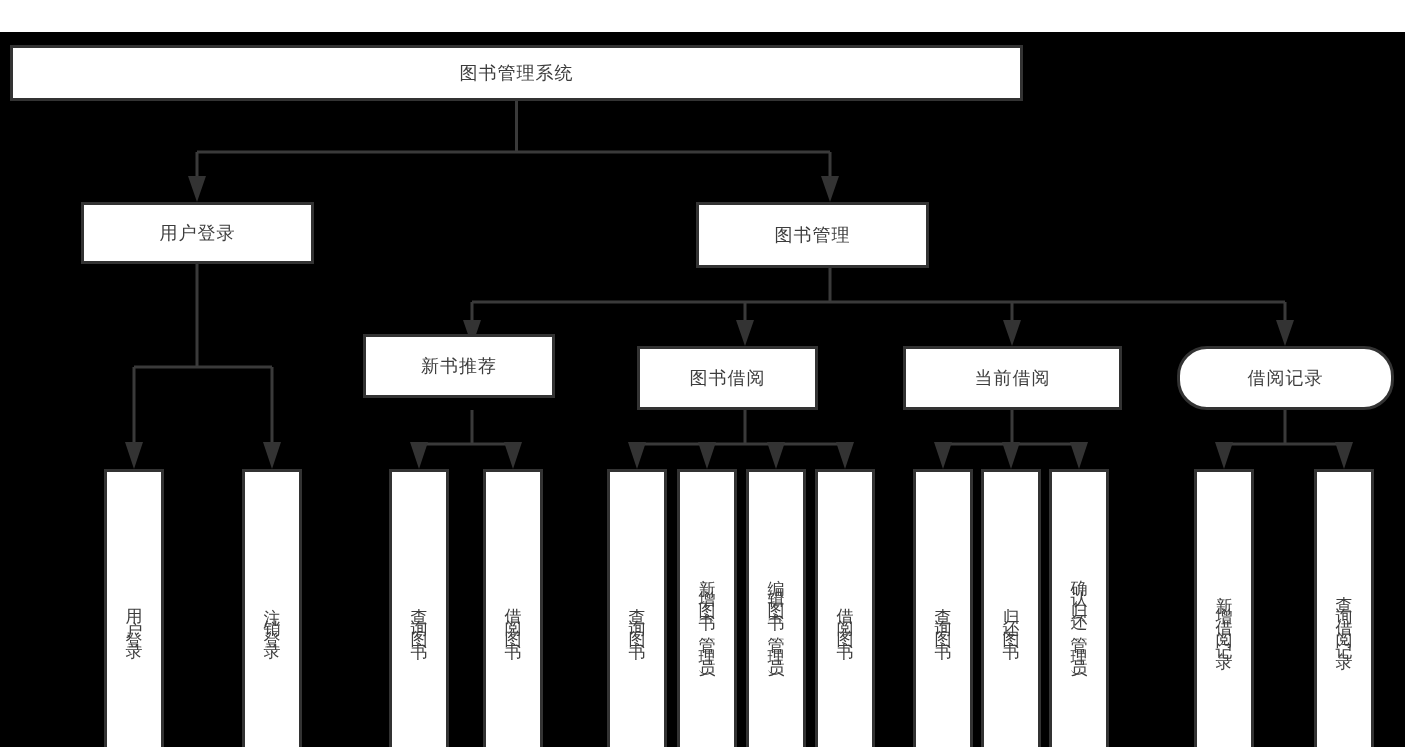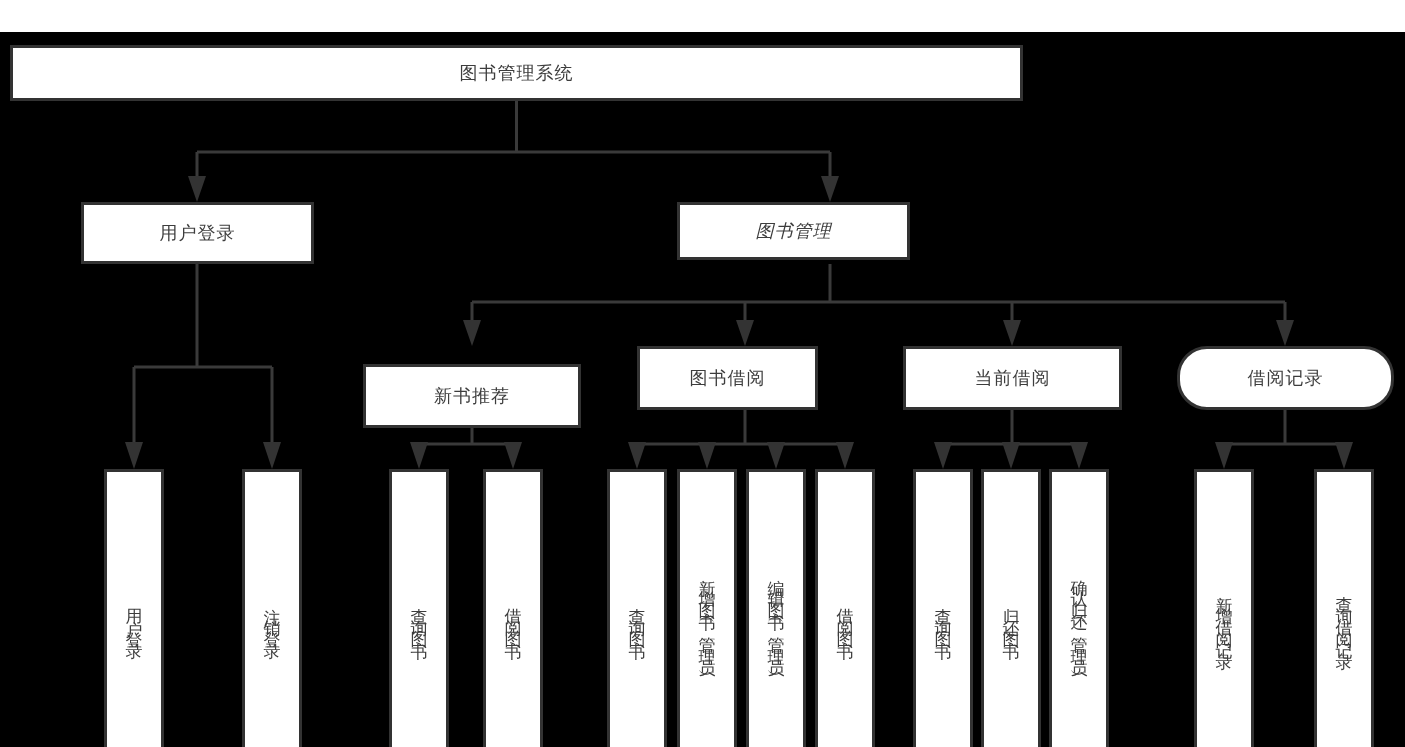--- a/index.html
+++ b/index.html
@@ -110,25 +110,25 @@
     </g>
   </svg>
 
   <div class="box" style="left:10px; top:13px; width:1013px; height:56px;">
     <span class="hlabel">图书管理系统</span>
   </div>
 
   <div class="box" style="left:81px; top:170px; width:233px; height:62px;">
     <span class="hlabel">用户登录</span>
   </div>
-  <div class="box" style="left:677px; top:170px; width:233px; height:58px;font-style:italic;">
+  <div class="box" style="left:696px; top:170px; width:233px; height:66px;">
     <span class="hlabel">图书管理</span>
   </div>
 
-  <div class="box" style="left:363px; top:332px; width:218px; height:64px;">
+  <div class="box" style="left:363px; top:302px; width:192px; height:64px;">
     <span class="hlabel">新书推荐</span>
   </div>
   <div class="box" style="left:637px; top:314px; width:181px; height:64px;justify-content:center;">
     <span class="hlabel">图书借阅</span>
   </div>
   <div class="box" style="left:903px; top:314px; width:219px; height:64px;">
     <span class="hlabel">当前借阅</span>
   </div>
   <div class="box" style="left:1177px; top:314px; width:217px; height:64px;border-radius:30px;">
     <span class="hlabel">借阅记录</span>

